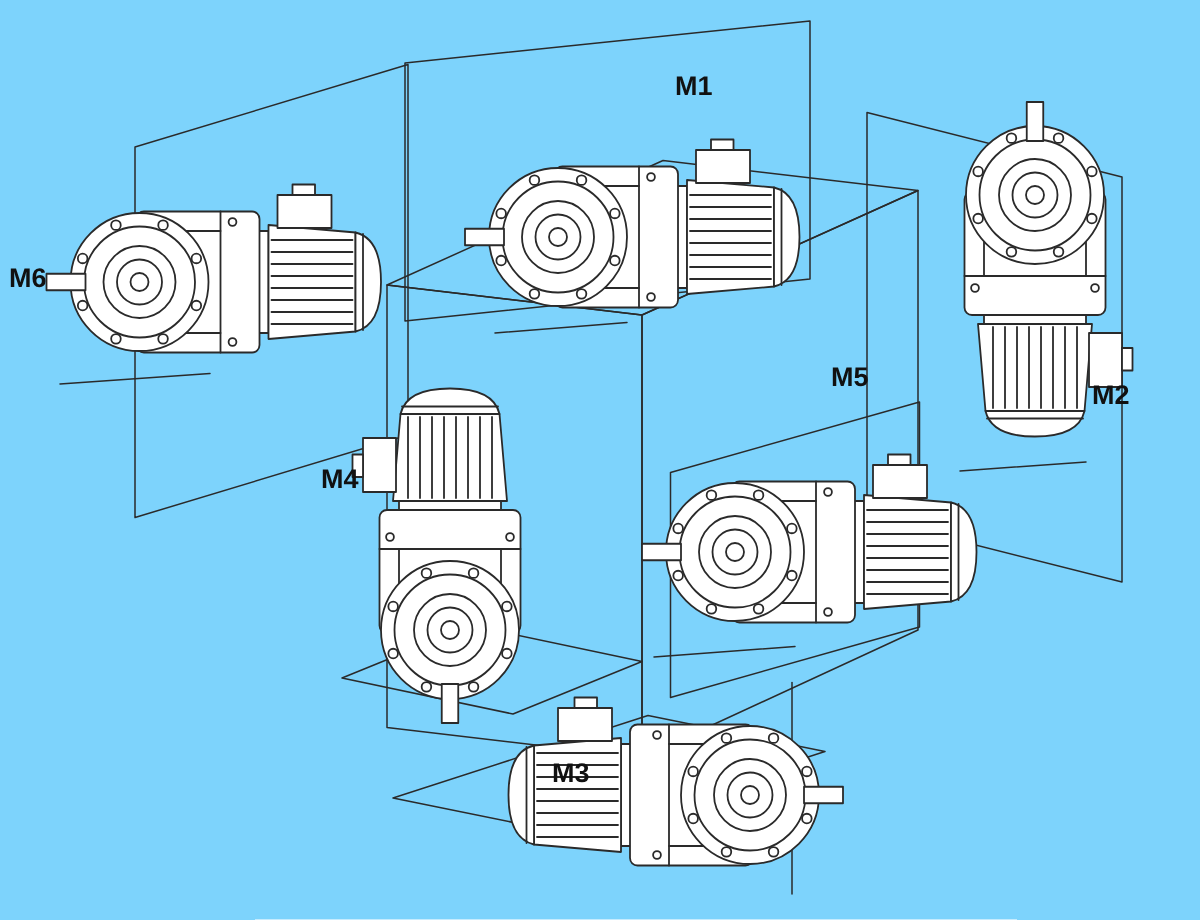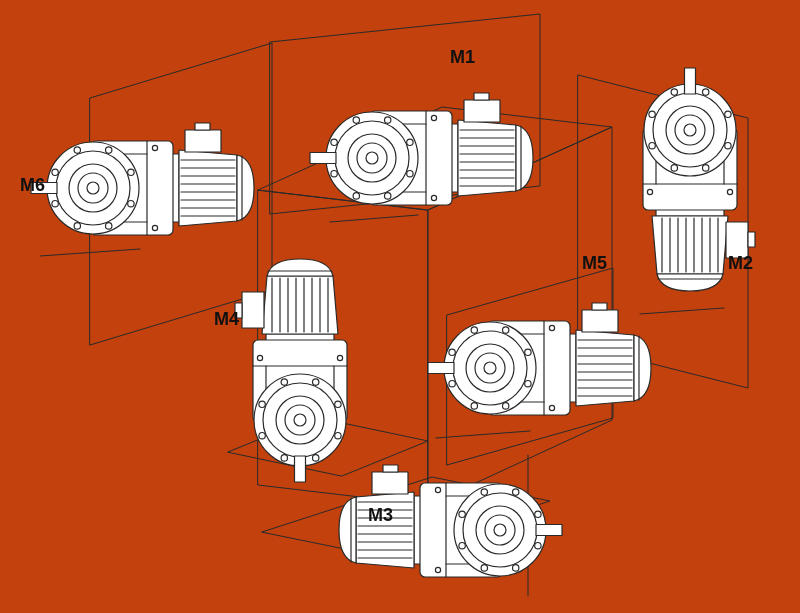--- a/index.html
+++ b/index.html
@@ -1,38 +1,38 @@
 <!DOCTYPE html>
 <html><head>
 <meta charset="utf-8">
 <style>
   html,body{margin:0;padding:0;background:#ffffff;}
   .stage{
     position:relative;
     width:800px;height:613px;
-    background:#c2410c;
+    background:#7dd3fc;
     overflow:hidden;
     font-family:"Liberation Sans", sans-serif;
   }
   .stage svg{position:absolute;left:0;top:0;}
   .label{
     position:absolute;
     font-weight:bold;
     font-size:18px;
     line-height:1;
     color:#111111;
     font-family:"Liberation Sans", sans-serif;
     user-select:none;
   }
   .label-m1{left:450px;top:48px;}
   .label-m2{left:728px;top:254px;}
   .label-m3{left:368px;top:506px;}
   .label-m4{left:214px;top:310px;text-align:right;}
-  .label-m5{left:554px;top:254px;margin-left:28px;}
-  .label-m6{left:20px;top:176px;}
+  .label-m5{left:554px;top:242px;}
+  .label-m6{left:6px;top:176px;}
 </style>
 </head>
 <body>
 
 <div class="stage">
 
   <svg width="800" height="613" viewBox="0 0 800 613" stroke-linecap="round" stroke-linejoin="round">
 
     <defs>
 

